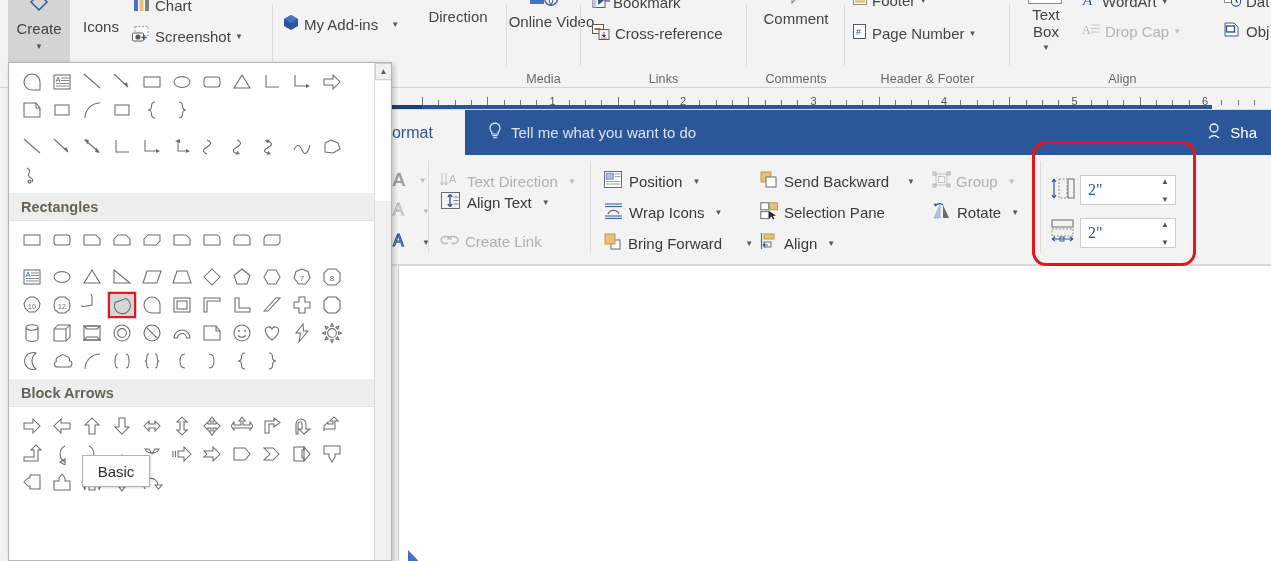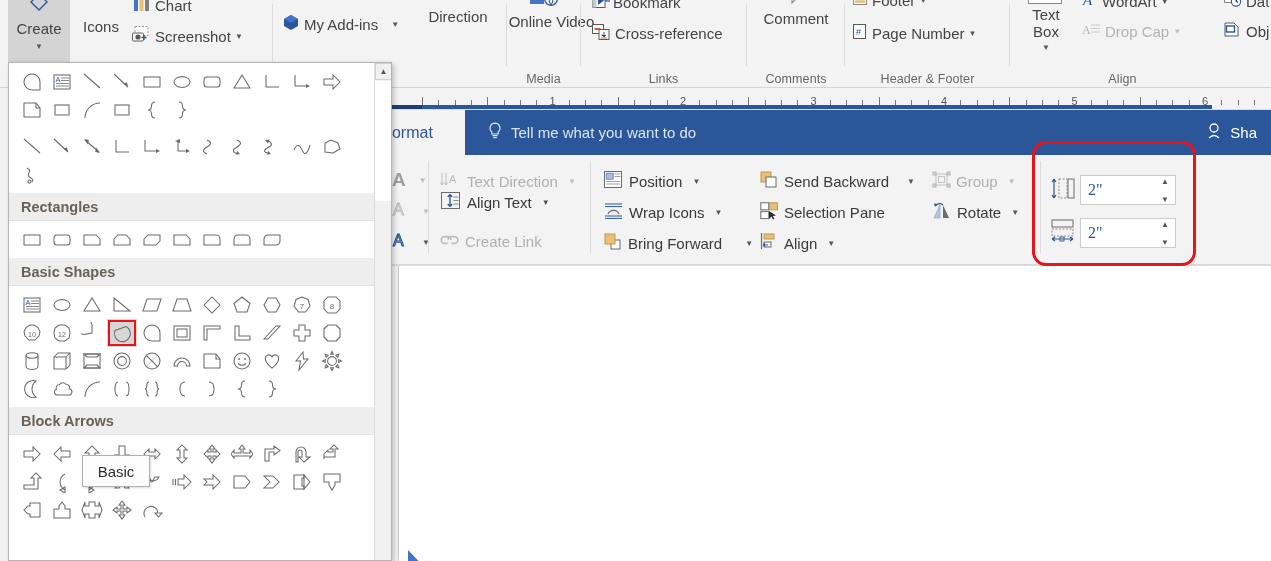--- a/index.html
+++ b/index.html
@@ -847,21 +847,20 @@
             <svg width="22" height="22" viewBox="0 0 22 22">
               <path d="M7 6 h8 a4 4 0 0 1 4 4 v6 H3 v-6 a4 4 0 0 1 4 -4 Z" stroke="#6b6b6b" stroke-width="1.05" fill="none"></path>
             </svg>
           </div>
           <div class="shp">
             <svg width="22" height="22" viewBox="0 0 22 22">
               <path d="M7 6 h12 v6 a4 4 0 0 1 -4 4 H3 v-6 a4 4 0 0 1 4 -4 Z" stroke="#6b6b6b" stroke-width="1.05" fill="none"></path>
             </svg>
           </div>
         </div>
-        <div class="gal-head">Basic Shapes</div>
         <div class="gal-row">
           <div class="shp">
             <svg width="22" height="22" viewBox="0 0 22 22">
               <rect x="3" y="4" width="16" height="14" stroke="#6b6b6b" stroke-width="1.05" fill="none"></rect>
               <text x="4.6" y="10.5" font-size="7.5" fill="#2b579a" font-family="Liberation Sans, sans-serif">A</text>
               <path d="M10 7 h8 M10 9.5 h8 M5 12.5 h13 M5 15 h13" stroke="#6b6b6b" stroke-width="0.8"></path>
             </svg>
           </div>
           <div class="shp">
             <svg width="22" height="22" viewBox="0 0 22 22">

